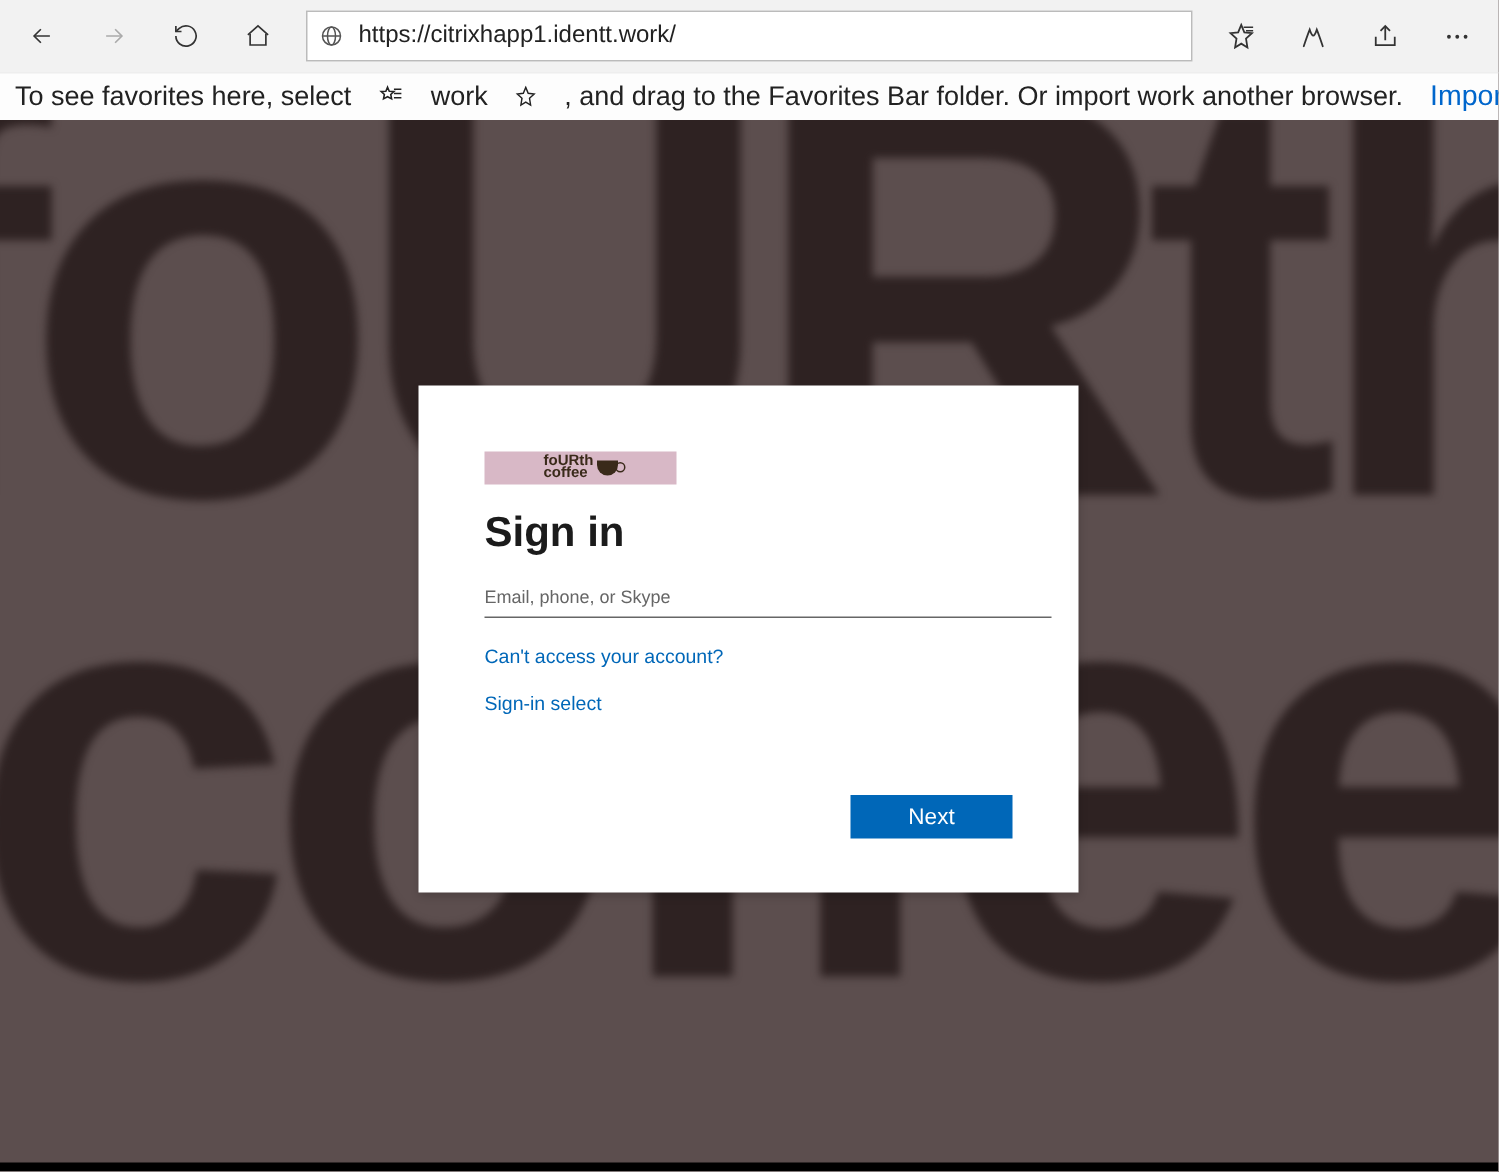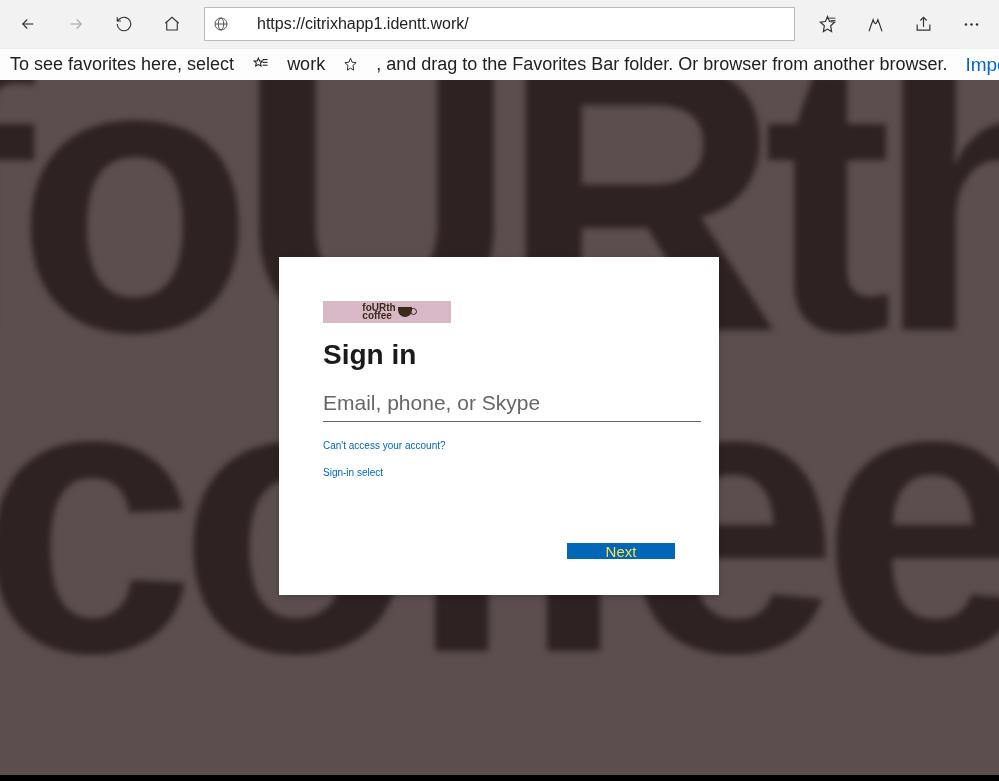--- a/index.html
+++ b/index.html
@@ -32,21 +32,21 @@
     .tb-btn.disabled { color: #aaa; }
     .address-bar {
       flex: 1;
       height: 34px;
       background: #fff;
       border: 1px solid #bbb;
       display: flex;
       align-items: center;
       margin: 0 8px;
       padding: 0 8px;
-      gap: 28px;
+      gap: 10px;
     }
     .lock-icon { color: #555; display: flex; align-items: center; }
     .url-text {
       flex: 1;
       font-size: 16px;
       color: #222;
       border: none;
       outline: none;
       font-family: inherit;
       background: transparent;
@@ -146,44 +146,44 @@
     .signin-title {
       font-size: 28px;
       font-weight: 600;
       color: #1b1b1b;
       margin-bottom: 14px;
     }
     .signin-input {
       width: 100%;
       border: none;
       border-bottom: 1px solid #666;
-      font-size: 21px;
+      font-size: 12px;
       padding: 6px 0;
       outline: none;
       font-family: inherit;
       color: #333;
       margin-bottom: 18px;
     }
     .signin-input::placeholder { color: #666; }
     .help-link {
       display: block;
-      font-size: 10px;
+      font-size: 13px;
       color: #0067b8;
       cursor: pointer;
       margin-bottom: 16px;
       width: fit-content;
     }
     .next-btn {
       position: absolute;
       right: 44px;
       bottom: 36px;
       width: 108px;
-      height: 16px;
+      height: 29px;
       background: #0067b8;
-      color: #fde047;
+      color: #ffffff;
       border: none;
       font-size: 15px;
       cursor: pointer;
       font-family: inherit;
     }
     .bottom-bar {
       position: absolute;
       left: 0; right: 0; bottom: 0;
       height: 6px;
       background: #000;
@@ -266,21 +266,21 @@
         <path d="M15 9h7"></path>
         <path d="M15 13h7"></path>
       </svg>
   </span>
   <span> work </span>
   <span class="star-inline">
     <svg width="15" height="15" viewBox="0 0 24 24" fill="none" stroke="#222" stroke-width="1.5">
         <path d="M12 2l2.6 6.3L21 9l-5 4.5L17.2 21 12 17.8 6.8 21 8 13.5 3 9l6.4-.7z"></path>
       </svg>
   </span>
-  <span>, and drag to the Favorites Bar folder. Or browser from another browser.</span>
+  <span>, and drag to the Favorites Bar folder. Or import work another browser.</span>
   <span class="fav-link">Import favorites</span>
 </div>
 
 <div class="viewport">
   <div class="bg-text">
     <div class="bg-row1">foURth</div>
     <div class="bg-row2">coffee</div>
   </div>
 
   <div class="signin-card">

